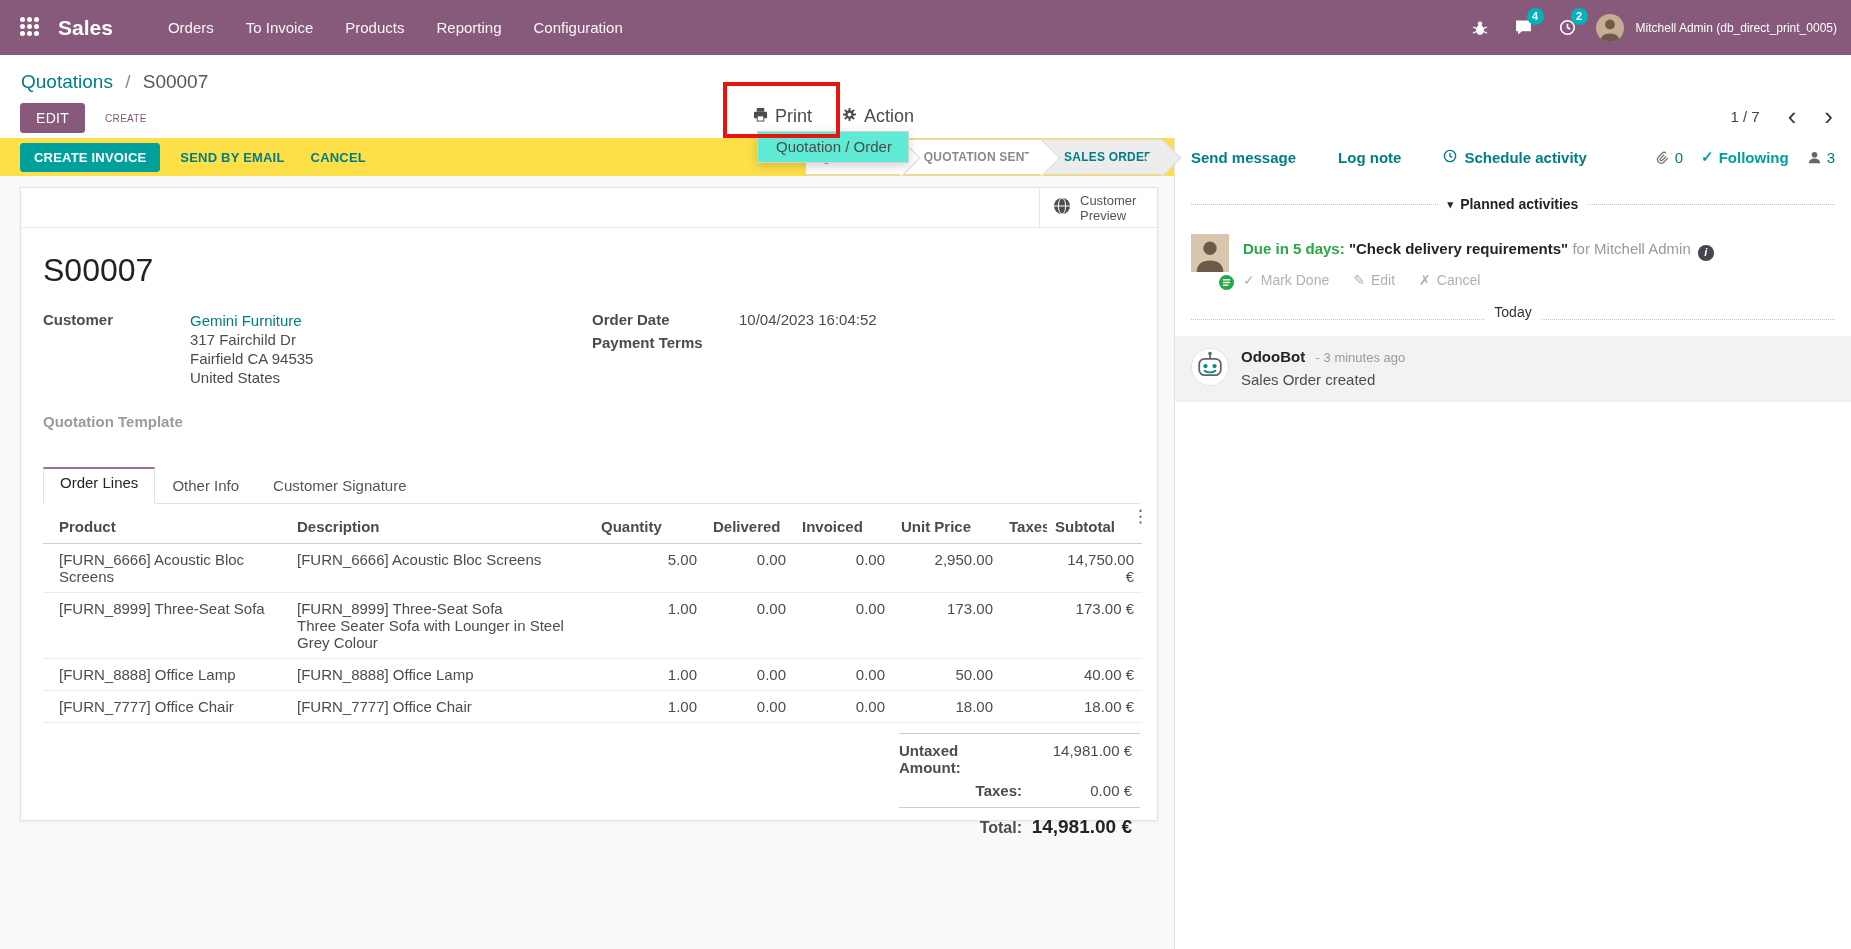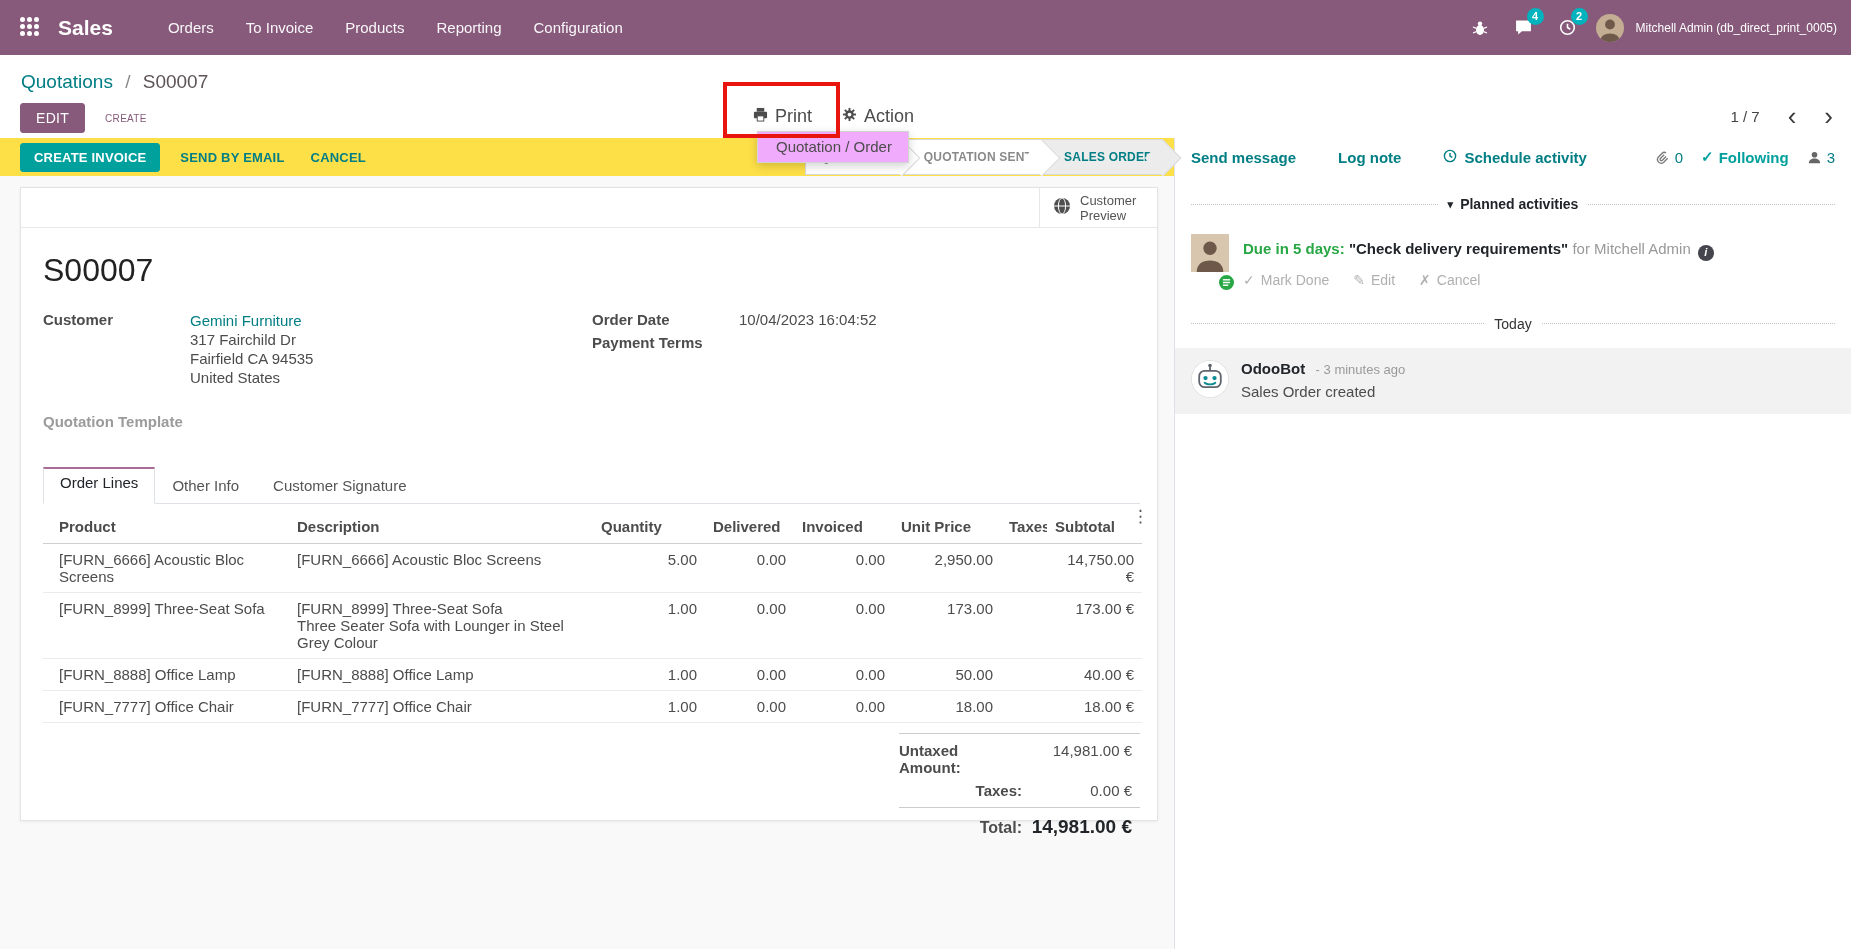--- a/index.html
+++ b/index.html
@@ -26,21 +26,21 @@
   .bc-sep { color:#8a8a8a; margin:0 7px; }
   .bc-current { color:#5c5257; }
   .control-row { display:flex; align-items:center; height:40px; padding-left:20px; gap:12px; }
   .btn-primary { background:#875A7B; color:#fff; border:1px solid #875A7B; font-size:14px; padding:6px 15px; border-radius:3px; cursor:pointer; font-family:inherit; letter-spacing:.3px; }
   .btn-link-purple { background:none; border:none; color:#875A7B; font-size:10px; padding:6px 8px; cursor:pointer; font-family:inherit; letter-spacing:.3px; }
   .cp-actions { position:absolute; left:753px; top:99px; height:34px; display:flex; align-items:center; gap:30px; font-size:18px; color:#4c4c4c; z-index:5; }
   .cp-btn { display:flex; align-items:center; gap:7px; cursor:pointer; }
   .pager { position:absolute; right:18px; top:99px; height:34px; display:flex; align-items:center; gap:28px; font-size:15px; color:#444; }
   .pager .chev { font-size:26px; line-height:26px; color:#3a3a3a; cursor:pointer; }
   .red-box { position:absolute; left:723px; top:82px; width:117px; height:56px; border:4px solid #e8150f; z-index:100; pointer-events:none; }
-  .dropdown { position:absolute; left:757px; top:131px; width:152px; background:#f0abfc; border:1px solid #d3d3d3; box-shadow:0 3px 9px rgba(0,0,0,.18); z-index:40; font-size:15px; }
+  .dropdown { position:absolute; left:757px; top:131px; width:152px; background:#5eead4; border:1px solid #d3d3d3; box-shadow:0 3px 9px rgba(0,0,0,.18); z-index:40; font-size:15px; }
   .dropdown-item { padding:6px 8px 7px 18px; color:#4c4c4c; cursor:pointer; white-space:nowrap; }
   
   .main-split { display:flex; height:811px; }
   .left-pane { width:1174px; background:#f9f9f9; display:flex; flex-direction:column; }
   .status-row { height:38px; background:#fde047; display:flex; align-items:center; padding-left:20px; gap:14px; flex-shrink:0; }
   .btn-teal { background:#00A09D; border:1px solid #00A09D; color:#fff; font-size:13px; font-weight:700; padding:6px 13px; border-radius:3px; cursor:pointer; font-family:inherit; letter-spacing:.2px; }
   .btn-link-teal { background:none; border:none; color:#017E84; font-size:13px; font-weight:700; padding:6px 6px; cursor:pointer; font-family:inherit; letter-spacing:.2px; }
   .pipeline { margin-left:auto; margin-right:11px; display:flex; height:36px; }
   .pl-step { position:relative; display:flex; align-items:center; font-size:12px; font-weight:700; color:#8a8a8a; background:#fff; padding:0 10px 0 22px; border-top:1px solid #d9d9d9; border-bottom:1px solid #d9d9d9; letter-spacing:.2px; cursor:pointer; white-space:nowrap; }
   .pl-step:first-child { padding-left:14px; border-left:1px solid #d9d9d9; }
@@ -97,21 +97,21 @@
   .avatar { width:38px; height:38px; border-radius:50%; overflow:hidden; }
   .badge-act { position:absolute; right:-5px; bottom:-4px; width:19px; height:19px; border-radius:50%; background:#28a745; border:2px solid #fff; display:flex; align-items:center; justify-content:center; }
   .act-line1 { font-size:15px; line-height:21px; padding-top:4px; }
   .due { color:#28a745; font-weight:700; }
   .summary { font-weight:700; color:#212529; }
   .for-text { color:#999; }
   .info-icon { display:inline-flex; width:16px; height:16px; border-radius:50%; background:#44454d; color:#fff; font-size:11px; align-items:center; justify-content:center; font-weight:700; font-style:italic; margin-left:7px; vertical-align:-2px; cursor:pointer; }
   .act-actions { margin-top:11px; display:flex; gap:24px; color:#b0b0b0; font-size:14px; }
   .act-btn { display:flex; gap:6px; align-items:center; cursor:pointer; }
   .today-label { color:#333; }
-  .divider.today { margin-top:28px; }
+  .divider.today { margin-top:16px;align-items:flex-end; }
   .message { margin-top:16px; background:#f2f2f2; padding:12px 16px 14px; display:flex; gap:12px; align-items:flex-start; }
   .msg-avatar { width:38px; height:38px; border-radius:50%; background:#fff; border:1px solid #e1e1e1; flex-shrink:0; overflow:hidden; }
   .msg-author { font-weight:700; color:#212529; font-size:15px; }
   .msg-time { color:#9a9a9a; font-size:13px; margin-left:6px; }
   .msg-body { margin-top:5px; font-size:15px; color:#4c4c4c; }
 </style>
 </head>
 <body>
 
 <header class="topbar">

